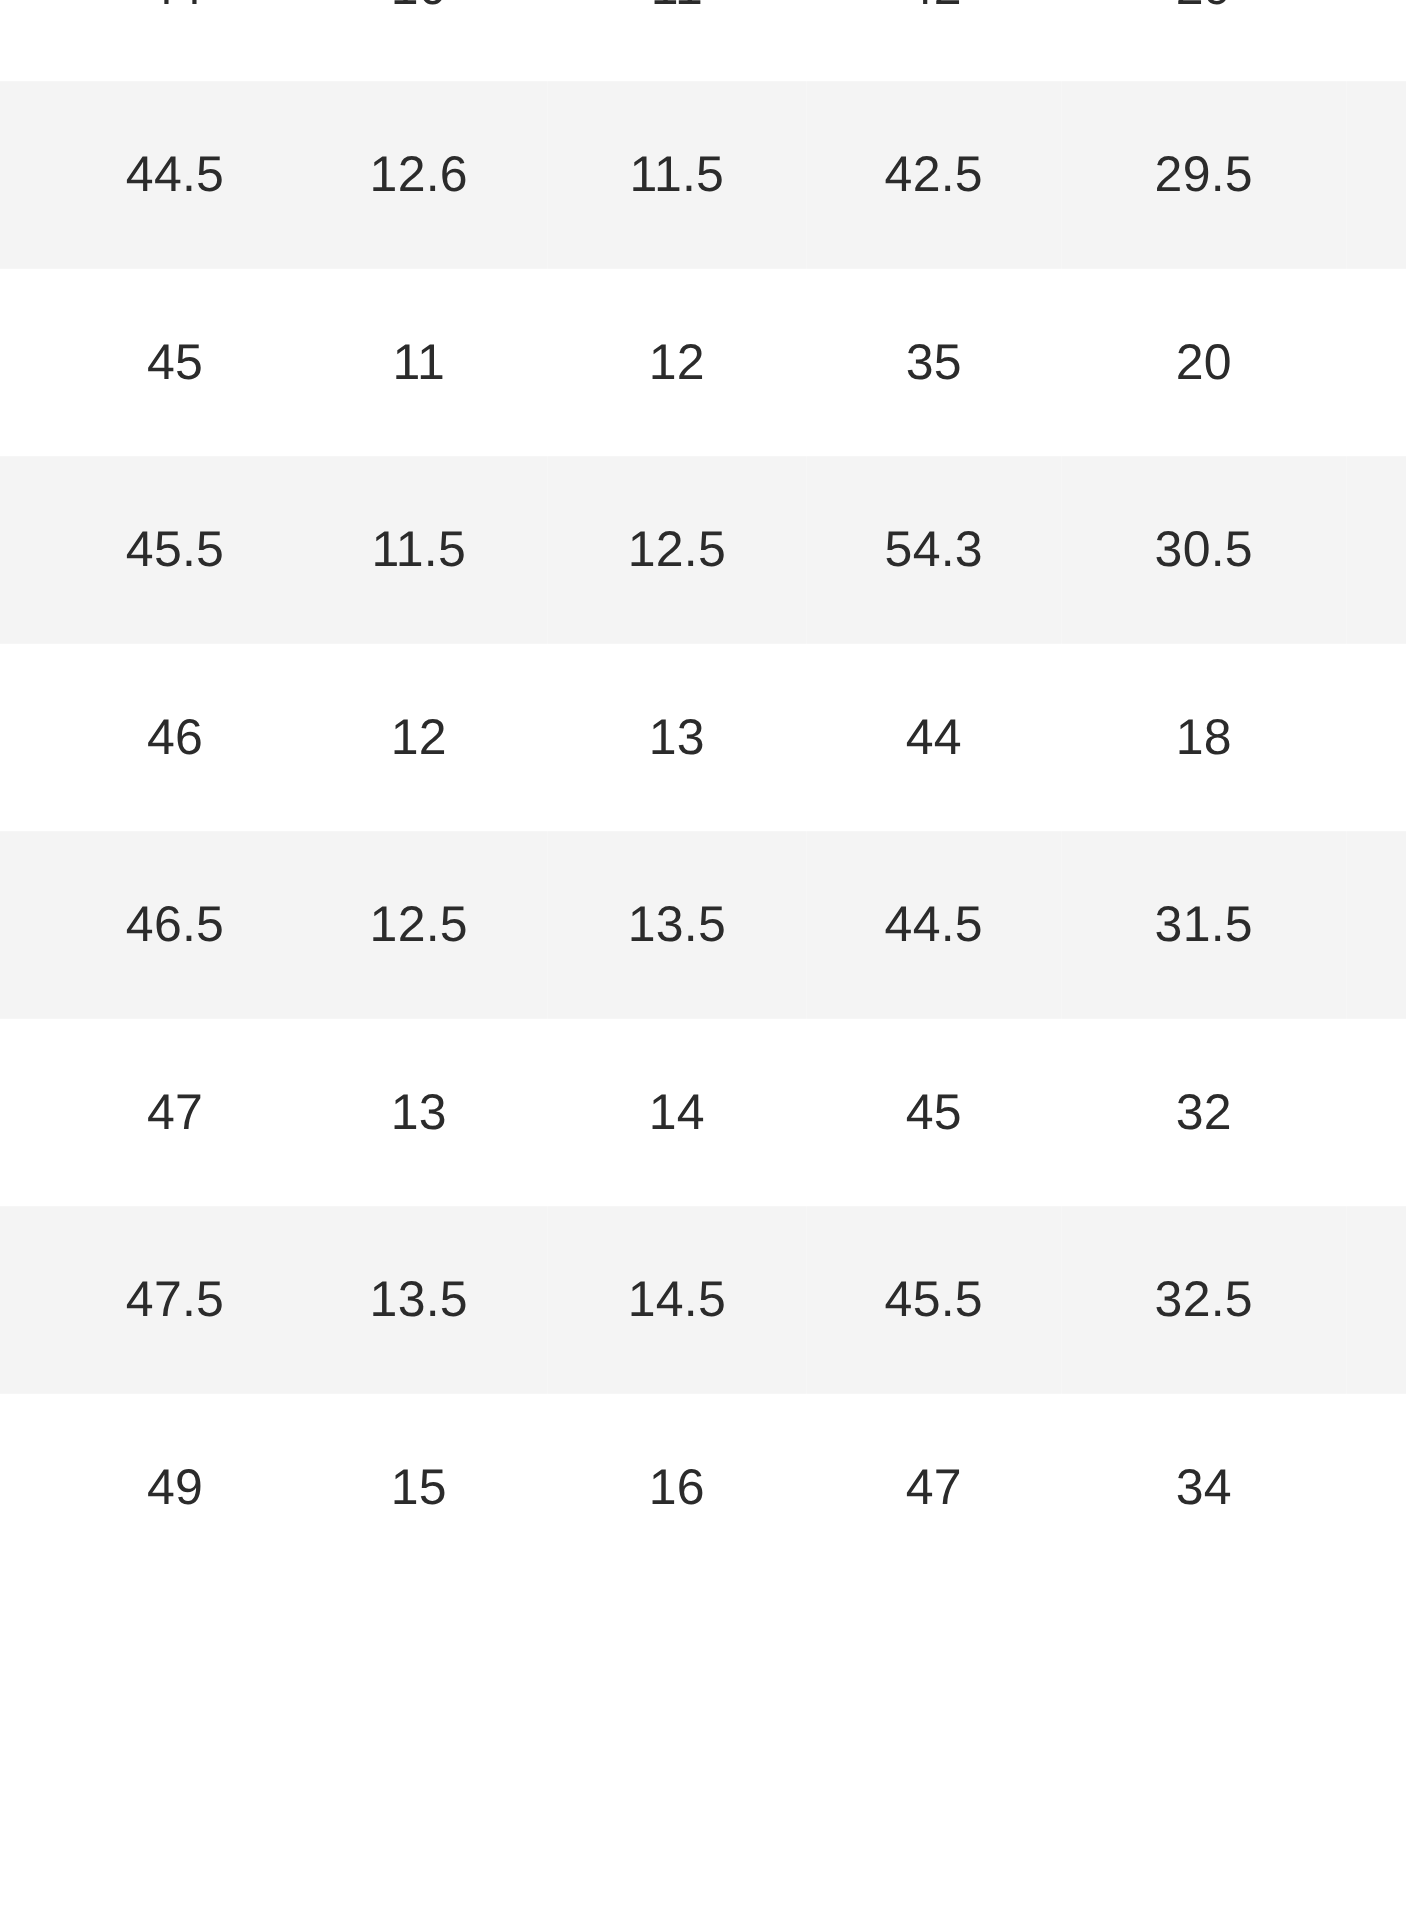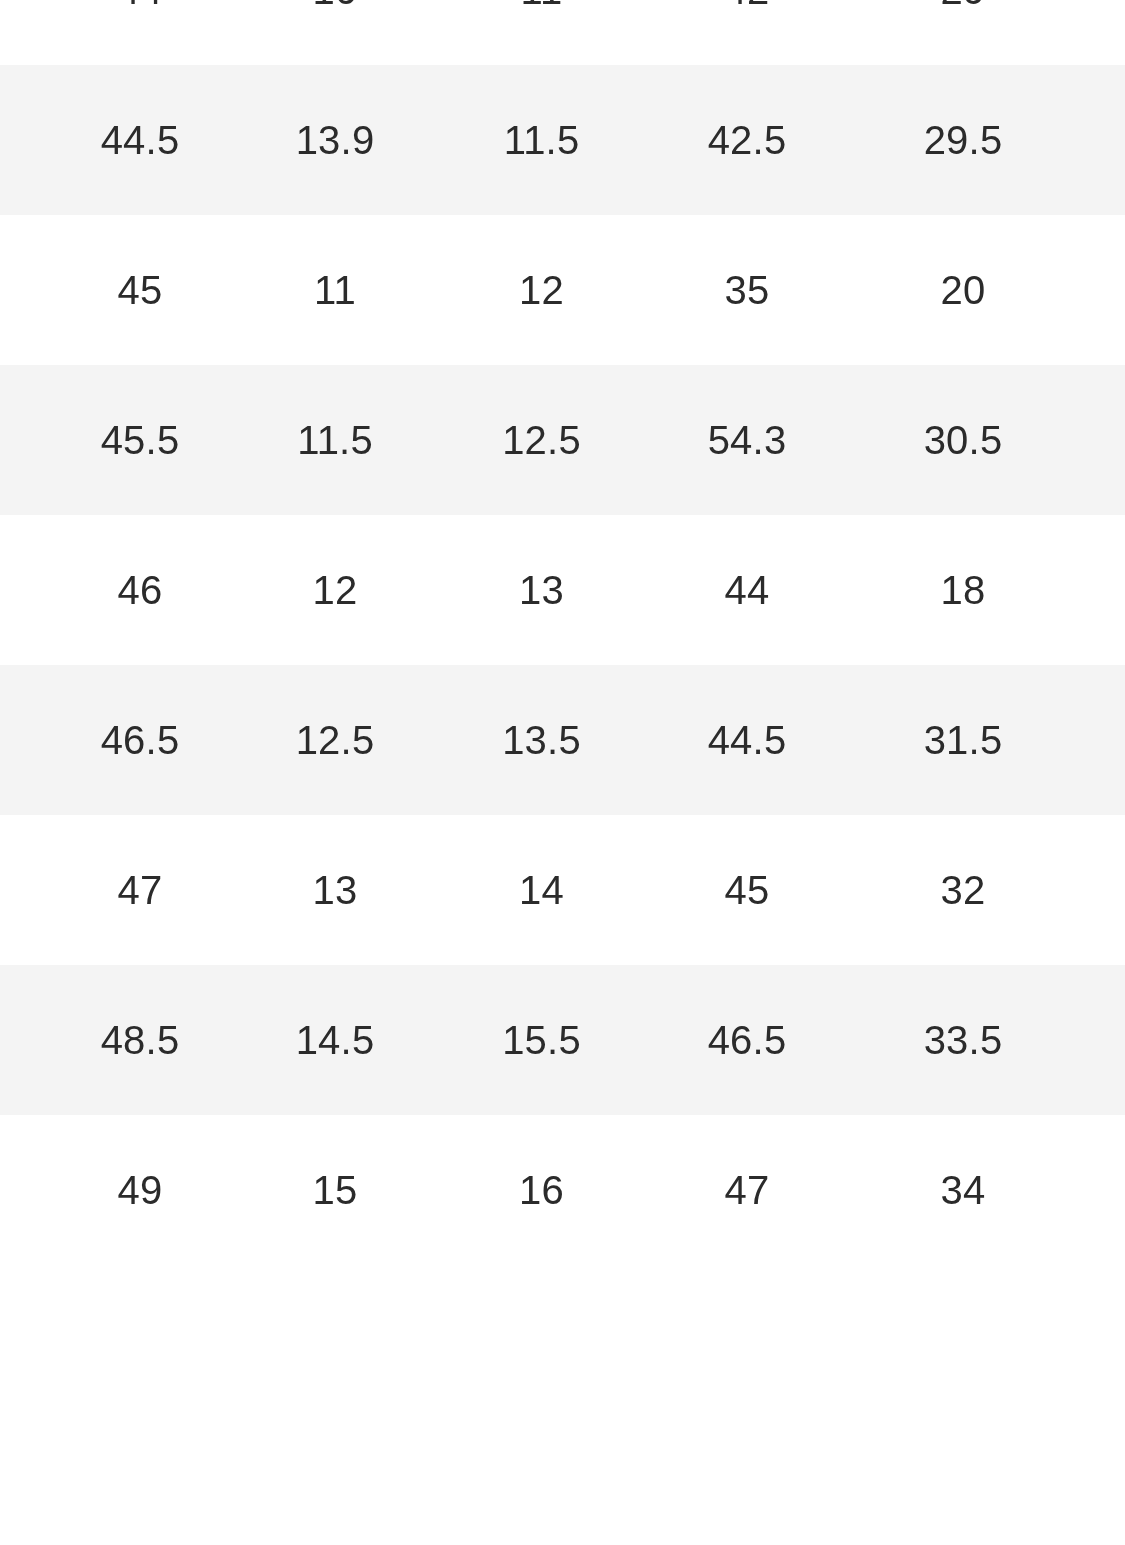--- a/index.html
+++ b/index.html
@@ -89,21 +89,21 @@
           <td>44</td>
           <td>10</td>
           <td>11</td>
           <td>42</td>
           <td>29</td>
           <td class="spacer"></td>
         </tr>
         <tr class="striped">
           <td class="spacer"></td>
           <td>44.5</td>
-          <td>13.9</td>
+          <td>12.6</td>
           <td>11.5</td>
           <td>42.5</td>
           <td>29.5</td>
           <td class="spacer"></td>
         </tr>
         <tr>
           <td class="spacer"></td>
           <td>45</td>
           <td>11</td>
           <td>12</td>
@@ -142,25 +142,25 @@
           <td class="spacer"></td>
           <td>47</td>
           <td>13</td>
           <td>14</td>
           <td>45</td>
           <td>32</td>
           <td class="spacer"></td>
         </tr>
         <tr class="striped">
           <td class="spacer"></td>
-          <td>48.5</td>
+          <td>47.5</td>
+          <td>13.5</td>
           <td>14.5</td>
-          <td>15.5</td>
-          <td>46.5</td>
-          <td>33.5</td>
+          <td>45.5</td>
+          <td>32.5</td>
           <td class="spacer"></td>
         </tr>
         <tr>
           <td class="spacer"></td>
           <td>49</td>
           <td>15</td>
           <td>16</td>
           <td>47</td>
           <td>34</td>
           <td class="spacer"></td>

